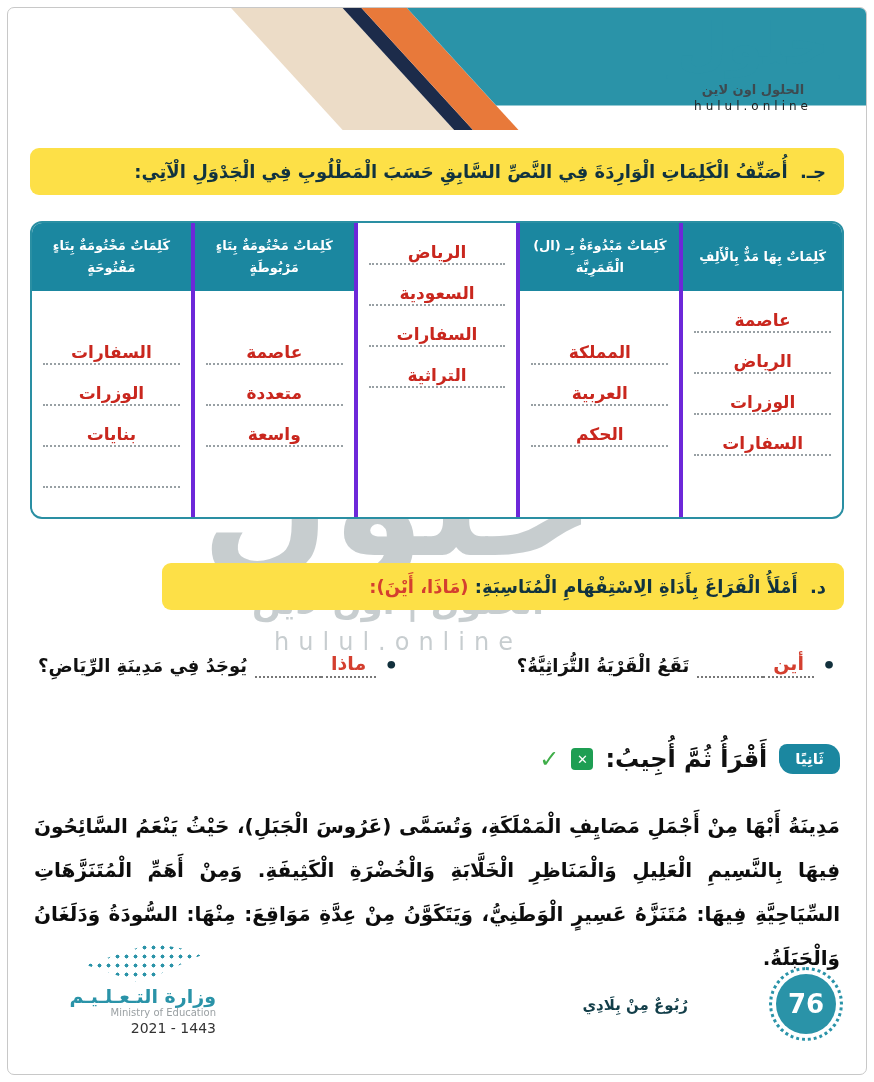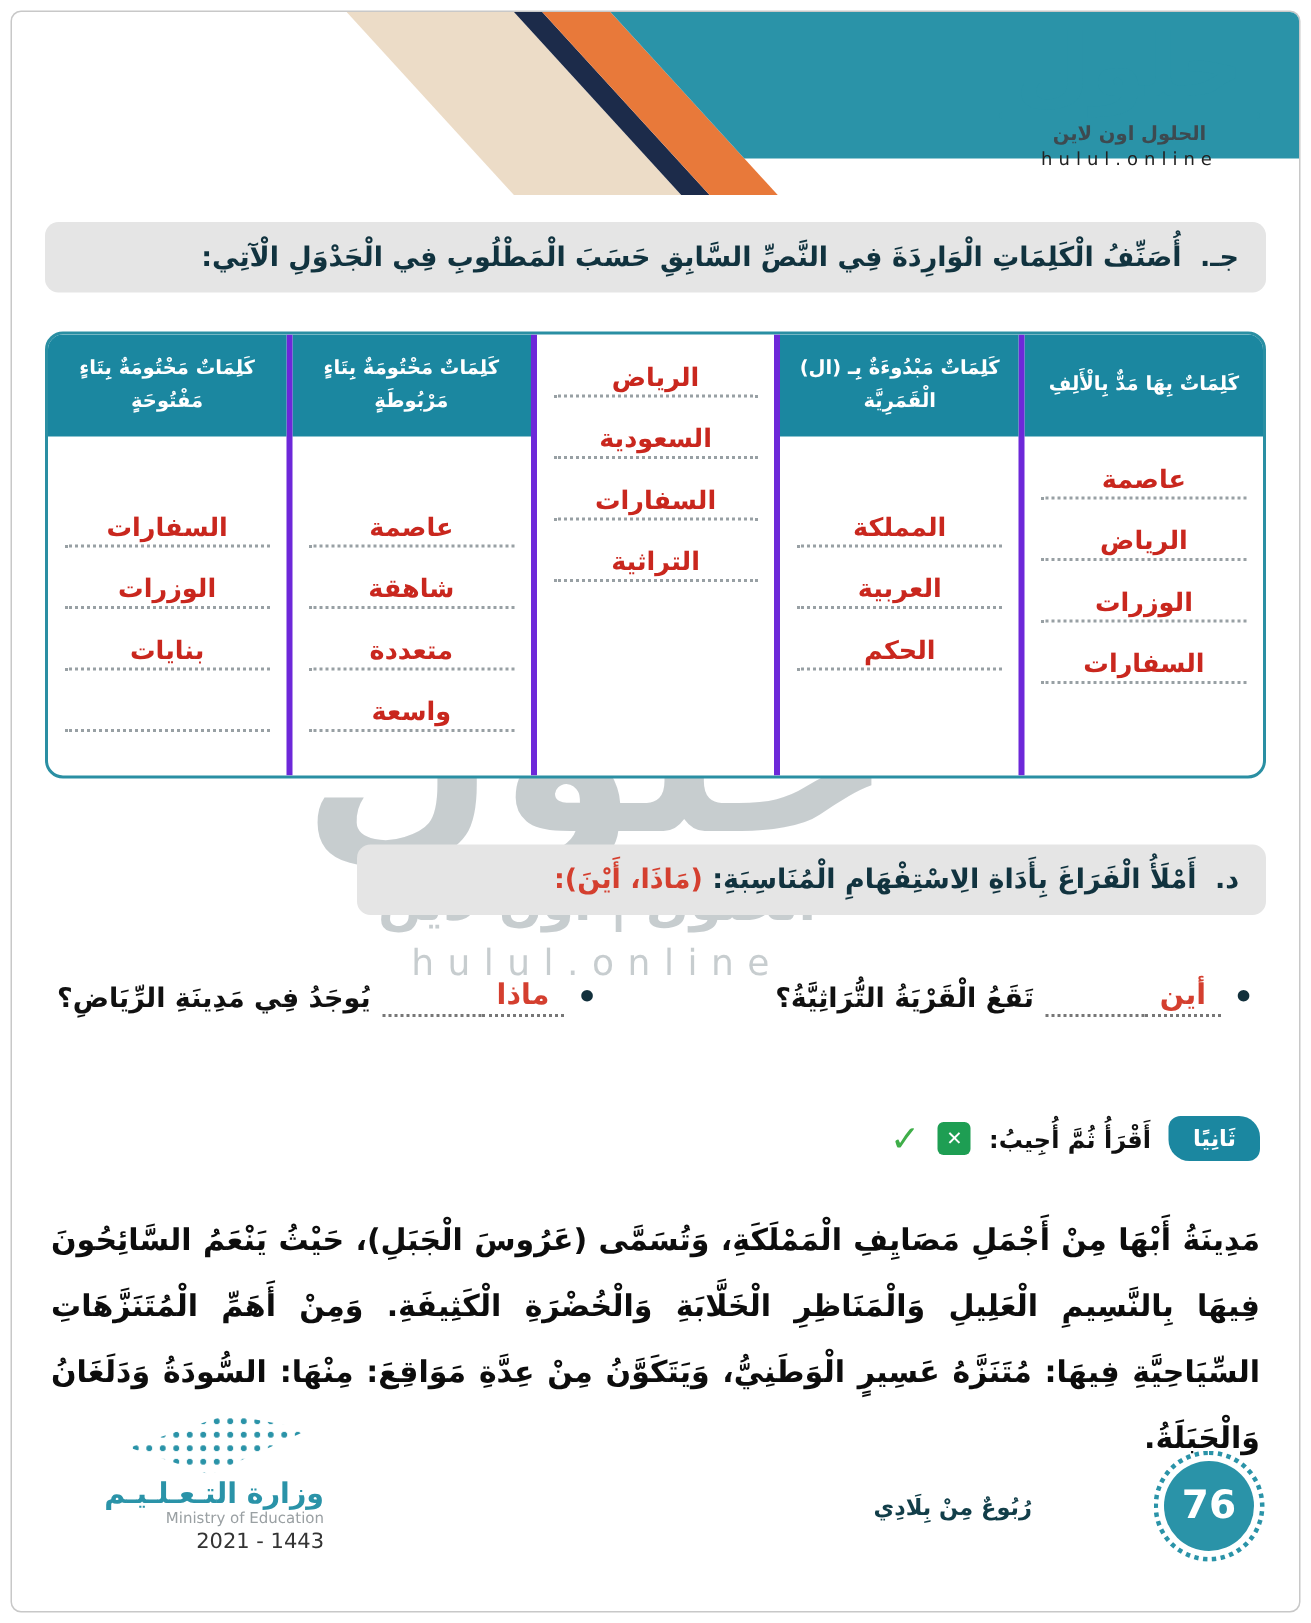--- a/index.html
+++ b/index.html
@@ -43,26 +43,26 @@
   .wm-row { font-size: 34px; font-weight: bold; margin-top: 4px; }
   .wm-domain { direction: ltr; font-size: 24px; letter-spacing: 9px; margin-top: 6px; }
   .wm-fragment {
     position: absolute; top: 425px; left: 75px; right: auto; width: 86px; height: 82px;
     border: 15px solid #8b979c; border-radius: 16px; opacity: .35; z-index: 1; pointer-events: none;
   }
   .content-layer { position: relative; z-index: 2; }
 
   
   .q-bar {
-    background: #e5e5e5; border-radius: 9px;
+    background: #fde047; border-radius: 9px;
     padding: 10px 18px; margin: 18px 22px 0;
     color: #11333f; font-weight: bold; font-size: 18px; line-height: 1.5;
   }
   .q-bar .q-label { margin-left: 6px; }
-  .q-bar.qd { width: 606px; margin-top: 44px; }
+  .q-bar.qd { width: 682px; margin-top: 44px; }
   .q-options { color: #d43f2f; }
 
   
   .ctable {
     display: flex; flex-direction: row;
     margin: 26px 22px 0;
     border: 2px solid #2a8fa3; border-radius: 12px;
     overflow: hidden; background: #fff;
   }
   .ccol { flex: 1; display: flex; flex-direction: column; }
@@ -95,21 +95,21 @@
   }
   .dots { display: inline-block; width: 66px; border-bottom: 2px dotted #777; height: 1.2em; margin-left: 8px; }
   .fill-q { padding-bottom: 2px; }
 
   
   .section-row { display: flex; align-items: center; margin: 66px 26px 0; gap: 12px; }
   .badge {
     background: #1b87a0; color: #fff; font-weight: bold; font-size: 15px;
     padding: 6px 16px; border-radius: 8px 14px 8px 14px;
   }
-  .section-title { font-size: 16px; font-weight: bold; color: #101010; }
+  .section-title { font-size: 24px; font-weight: bold; color: #101010; }
   .icon-x {
     width: 22px; height: 22px; background: #1e9e53; border-radius: 4px;
     display: inline-flex; align-items: center; justify-content: center;
   }
   .icon-x::before { content: "✕"; color: #fff; font-size: 13px; font-weight: bold; }
   .icon-check::before { content: "✓"; color: #3fae49; font-size: 24px; font-weight: bold; }
 
   
   .passage {
     margin: 30px 26px 0; font-size: 20px; font-weight: bold; color: #0d0d0d;
@@ -199,21 +199,20 @@
           <div class="answer-line">السعودية</div>
           <div class="answer-line">السفارات</div>
           <div class="answer-line">التراثية</div>
         </div>
       </div>
 
       <div class="ccol">
         <div class="ccol-header">كَلِمَاتٌ مَخْتُومَةٌ بِتَاءٍ مَرْبُوطَةٍ</div>
         <div class="ccol-body">
           <div class="answer-line">عاصمة</div>
-          <div class="answer-line">شاهقة</div>
           <div class="answer-line">متعددة</div>
           <div class="answer-line">واسعة</div>
         </div>
       </div>
 
       <div class="ccol">
         <div class="ccol-header">كَلِمَاتٌ مَخْتُومَةٌ بِتَاءٍ مَفْتُوحَةٍ</div>
         <div class="ccol-body">
           <div class="answer-line">السفارات</div>
           <div class="answer-line">الوزرات</div>

